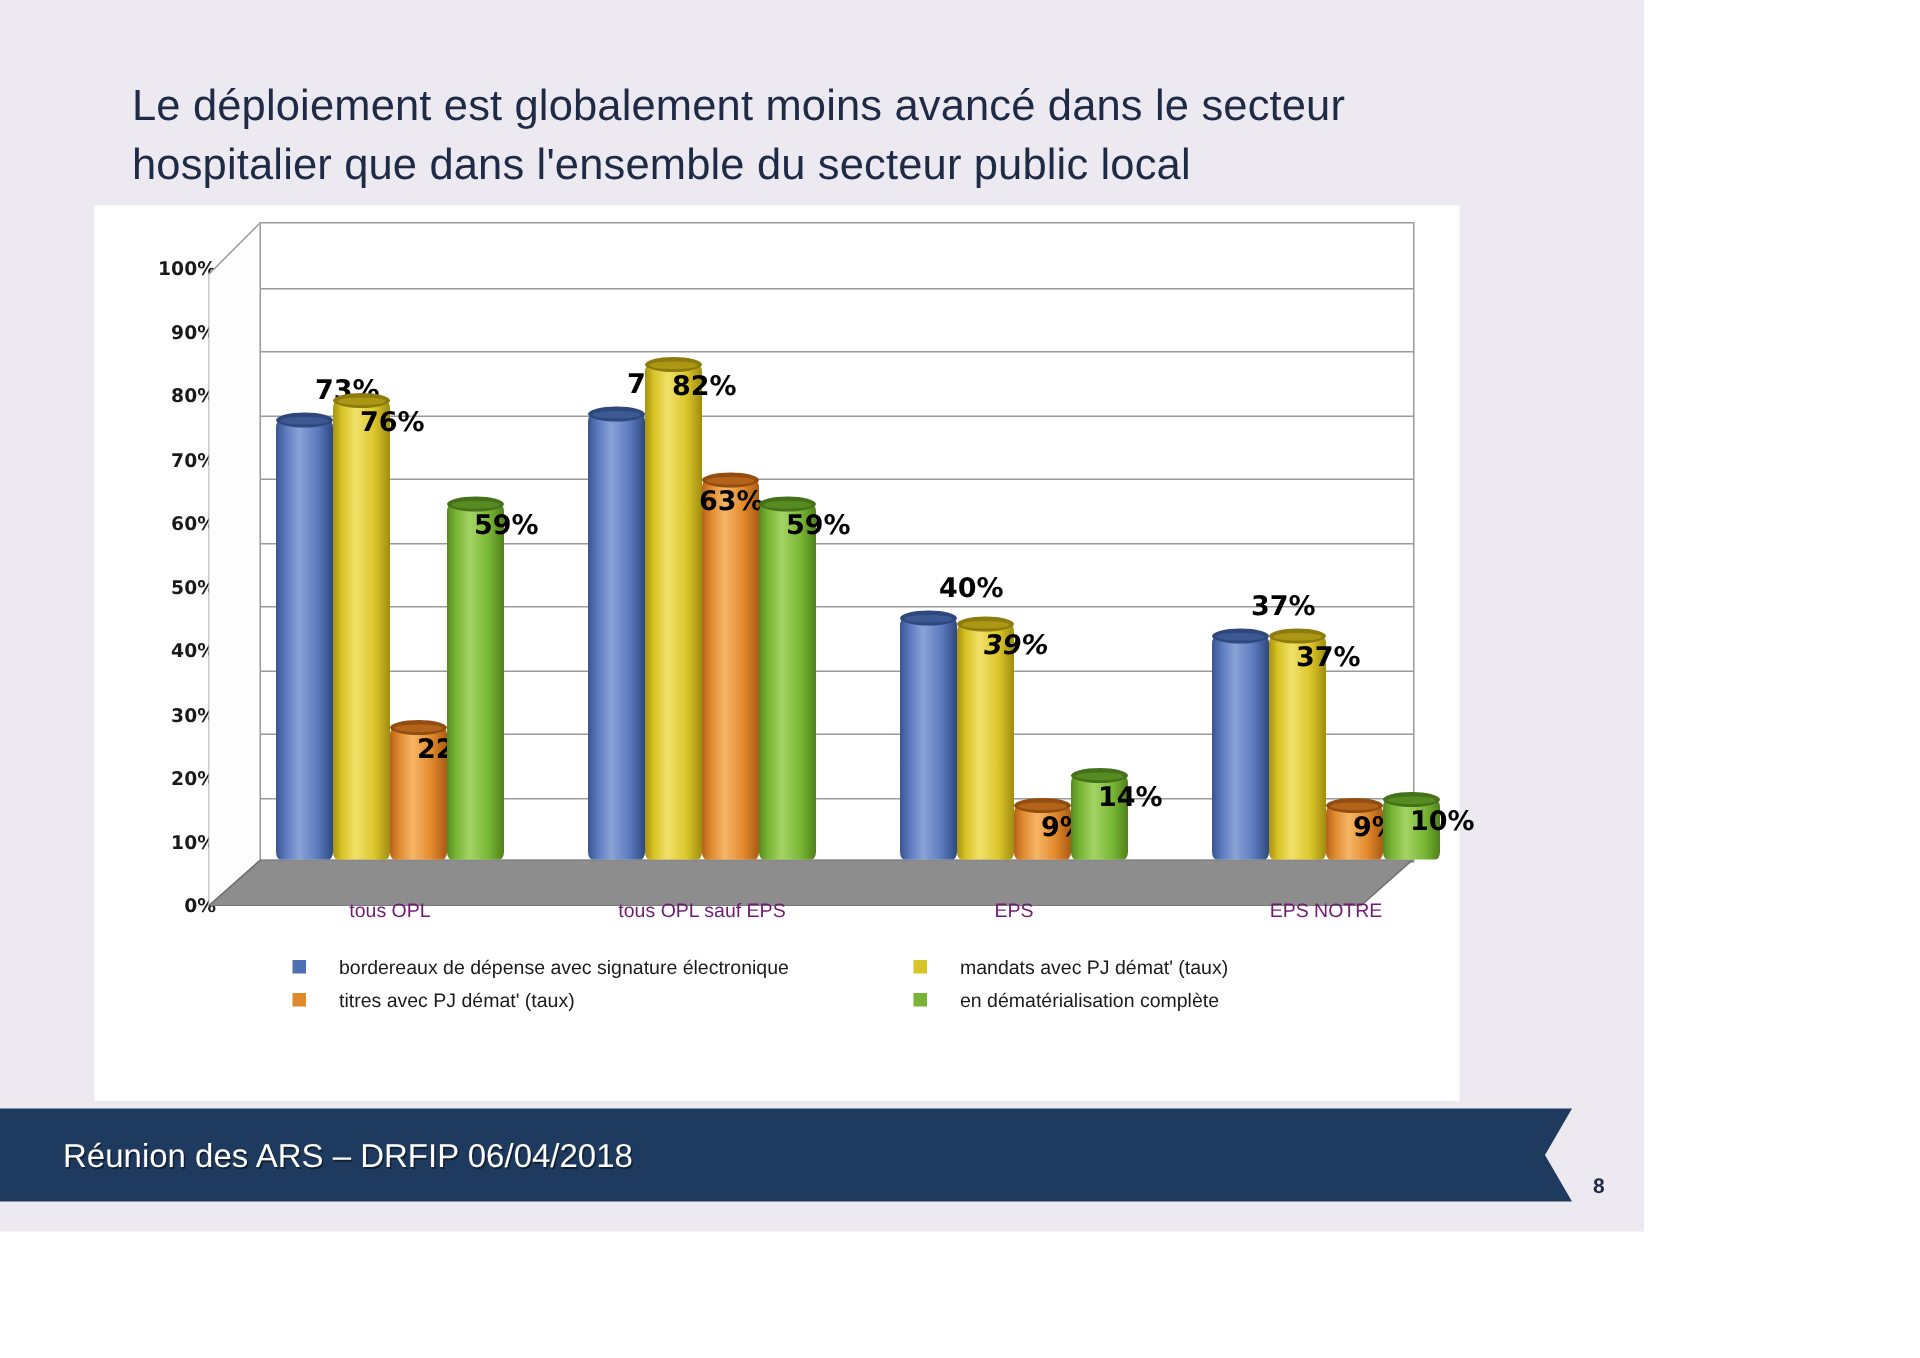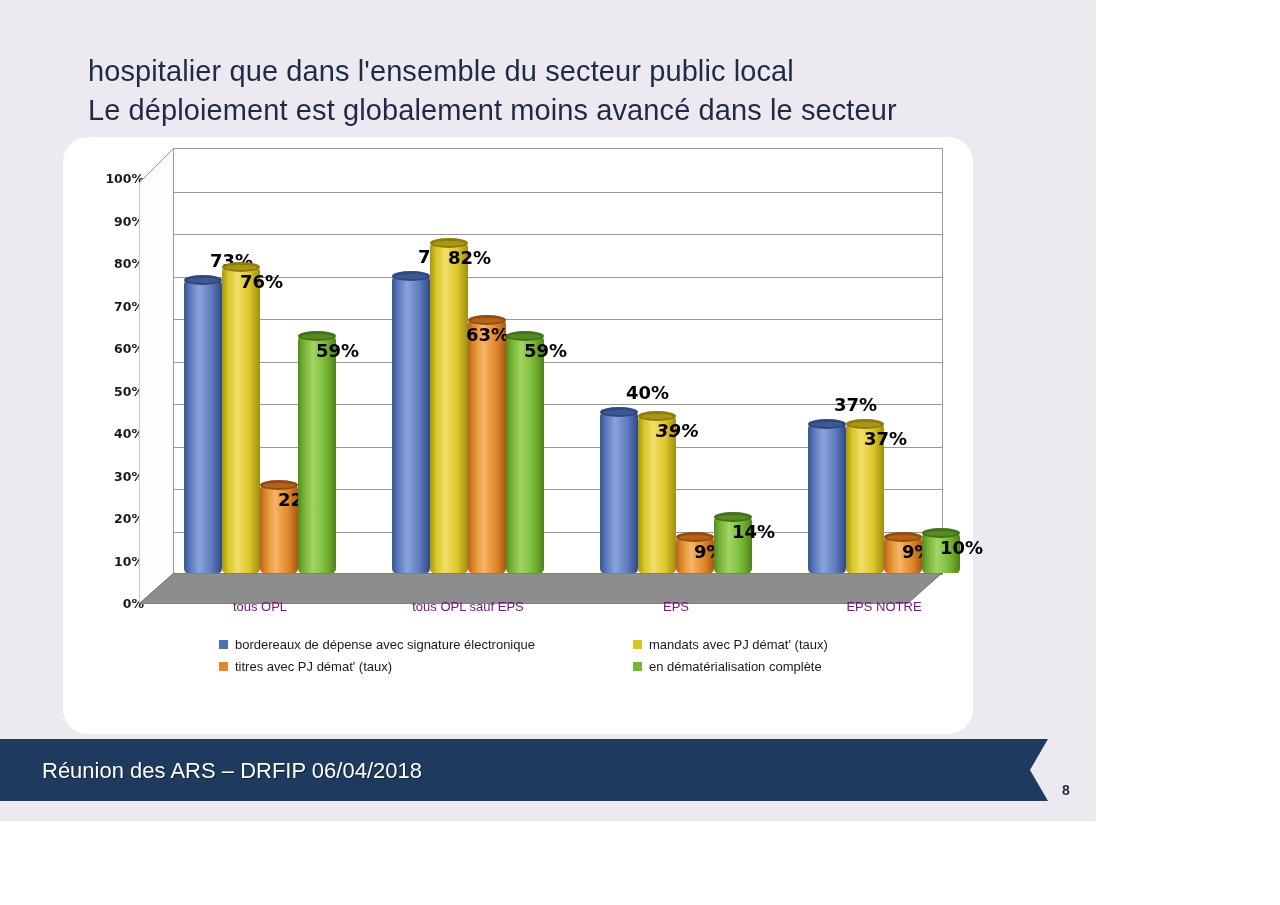--- a/index.html
+++ b/index.html
@@ -19,21 +19,20 @@
     position:absolute;left:88px;top:52px;width:950px;
     font-size:29px;line-height:39px;font-weight:400;color:#1e2a46;
     letter-spacing:.1px;
   }
   #title span{display:block;}
 
   
   #chart-panel{
     position:absolute;left:63px;top:137px;width:910px;height:597px;
     background:#ffffff;
-    border-radius:25px;
   }
 
   
   #plot{position:absolute;left:0;top:0;width:910px;height:470px;}
 
   .axis-label{
     position:absolute;right:0;width:48px;text-align:right;
     font-size:12.5px;color:#1a1a1a;font-weight:700;
     font-family:"DejaVu Sans",sans-serif;
   }
@@ -88,21 +87,21 @@
 
   
   #cats{position:absolute;left:0;top:462px;width:910px;height:26px;}
   .cat{
     position:absolute;text-align:center;font-size:13px;color:#701a75;
     white-space:nowrap;
   }
 
   
   #legend{position:absolute;left:132px;top:500px;width:720px;height:52px;}
-  .lg{position:absolute;display:flex;align-items:center;gap:7px;font-size:13px;color:#1a1a1a;white-space:nowrap;margin-left:24px;}
+  .lg{position:absolute;display:flex;align-items:center;gap:22px;font-size:13px;color:#1a1a1a;white-space:nowrap;}
   .sw{width:9px;height:9px;display:inline-block;flex:none;}
   .sw-blue{background:#4f6fb5;}
   .sw-yellow{background:#d9c427;}
   .sw-orange{background:#e08a2e;}
   .sw-green{background:#78b534;}
 
   
   #footer-bar{
     position:absolute;left:0;top:739px;width:1030px;height:62px;
     background:#1f3a5f;
@@ -120,22 +119,22 @@
     position:absolute;left:1062px;top:782px;font-size:14px;font-weight:700;
     color:#1e2a46;
   }
 </style>
 </head>
 <body>
 
 <div id="slide">
 
   <div id="title">
+    <span>Le déploiement est globalement moins avancé dans le secteur</span>
     <span>hospitalier que dans l'ensemble du secteur public local</span>
-    <span>Le déploiement est globalement moins avancé dans le secteur</span>
   </div>
 
   <div id="chart-panel">
 
     <div id="plot">
 
       <div id="ylabels">
           <div class="axis-label" style="top: 34px;">100%</div>
           <div class="axis-label" style="top: 76.5px;">90%</div>
           <div class="axis-label" style="top: 119px;">80%</div>

